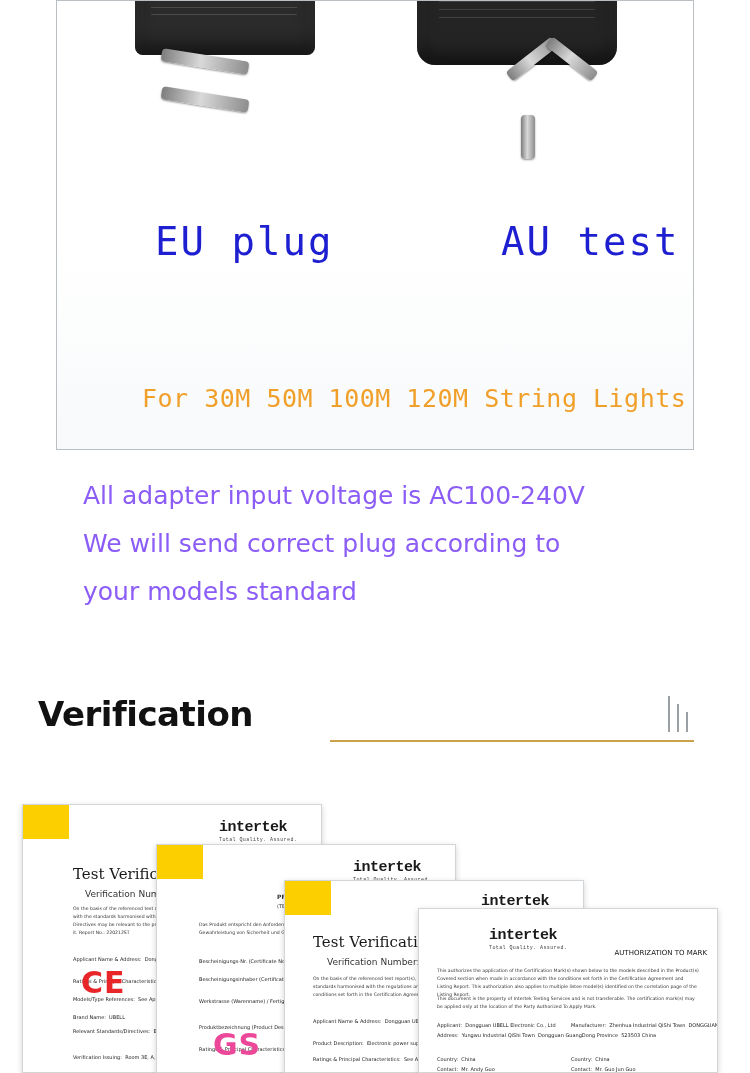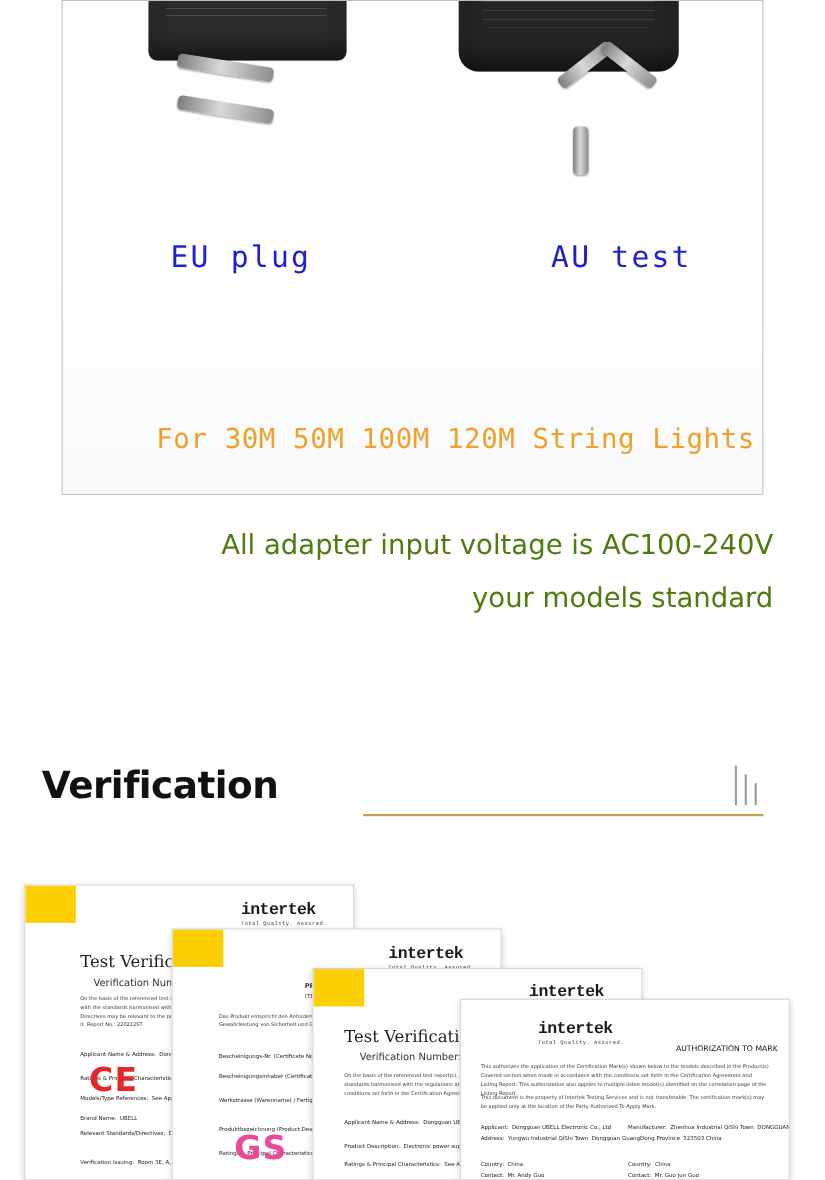--- a/index.html
+++ b/index.html
@@ -74,21 +74,21 @@
   
   .pin-eu-1 { left: 26px; top: 150px; width: 88px; height: 13px; transform: rotate(9deg); }
   .pin-eu-2 { left: 26px; top: 188px; width: 88px; height: 13px; transform: rotate(9deg); }
   
   .pin-au-1 { left: 86px; top: 148px; width: 58px; height: 12px; transform: rotate(-38deg); }
   .pin-au-2 { left: 126px; top: 148px; width: 58px; height: 12px; transform: rotate(38deg); }
   .pin-au-3 { left: 104px; top: 210px; width: 14px; height: 44px; }
 
   .plug-caption {
     position: absolute;
-    font-size: 27px;
+    font-size: 39px;
     color: #1f1fd2;
     letter-spacing: 2px;
     font-family: "DejaVu Sans Mono", monospace;
   }
   .cap-eu { left: 98px; top: 218px; }
   .cap-au { left: 444px; top: 218px; }
 
   .panel-line {
     position: absolute;
     left: 85px;
@@ -100,25 +100,24 @@
   }
   .panel-line.l1 { top: 352px; }
   .panel-line.l2 { top: 383px; }
 
   
   .note {
     position: absolute;
     left: 83px;
     top: 472px;
     width: 620px;
-    color: #4d7c0f;
+    color: #8b5cf6;
     font-size: 25px;
     line-height: 48px;
     font-family: "DejaVu Sans", sans-serif;
-    text-align: right;
   }
 
   
   .cert-head {
     position: absolute;
     left: 38px;
     top: 694px;
     font-size: 34px;
     font-weight: bold;
     color: #111111;
@@ -264,20 +263,21 @@
 
     <div class="plug-caption cap-eu">EU plug</div>
     <div class="plug-caption cap-au">AU test</div>
 
     <div class="panel-line l2">For 30M 50M 100M 120M String Lights</div>
   </div>
 </div>
 
 <div class="note">
   <div>All adapter input voltage is AC100-240V</div>
+  <div>We will send correct plug according to</div>
   <div>your models standard</div>
 </div>
 
 <div class="cert-head">Verification</div>
 <div class="cert-rule"></div>
 <div class="cert-bars">
   <i></i>
     <i></i>
     <i></i>
 </div>

